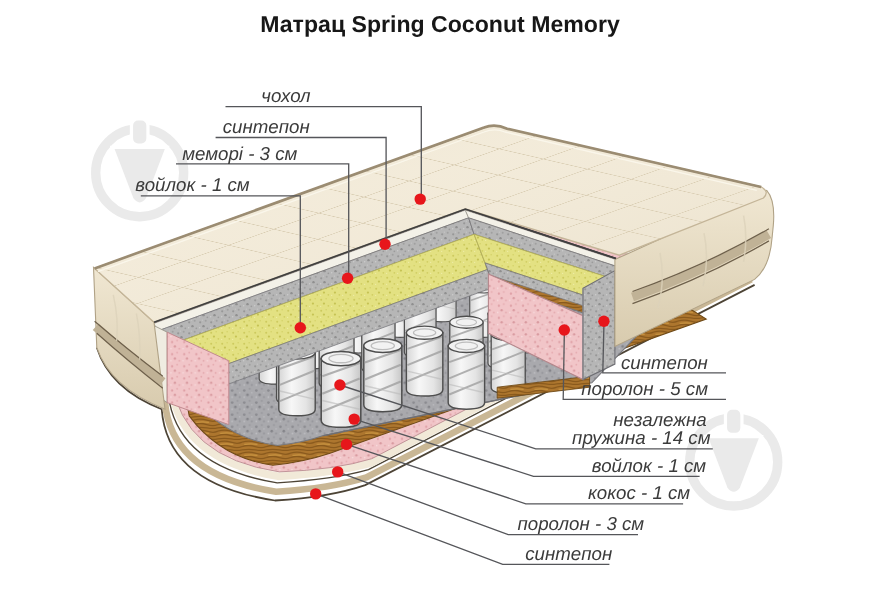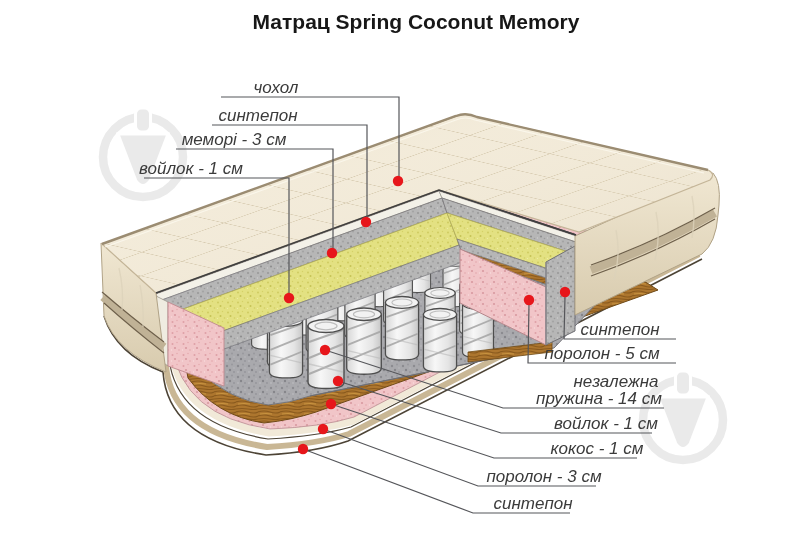--- a/index.html
+++ b/index.html
@@ -1,16 +1,16 @@
 <!DOCTYPE html>
 <html><head>
 <meta charset="utf-8">
 <style>
   html,body{margin:0;padding:0;background:#ffffff;width:799px;height:552px;overflow:hidden;}
-  #stage{position:relative;width:687px;height:552px;font-family:"Liberation Sans",sans-serif;margin-left:16px;}
+  #stage{position:relative;width:687px;height:552px;font-family:"Liberation Sans",sans-serif;}
   svg{display:block;}
   .ttl{font-family:"Liberation Sans",sans-serif;font-weight:bold;font-size:21px;fill:#171717;}
   .lbl{font-family:"Liberation Sans",sans-serif;font-style:italic;font-size:17px;fill:#3b3b3b;}
   .ldr{stroke:#55565a;stroke-width:1.2;fill:none;}
   .cutline{stroke:#3f3f3f;stroke-width:1.5;fill:none;}
 </style>
 </head>
 <body>
 
 <div id="stage">

